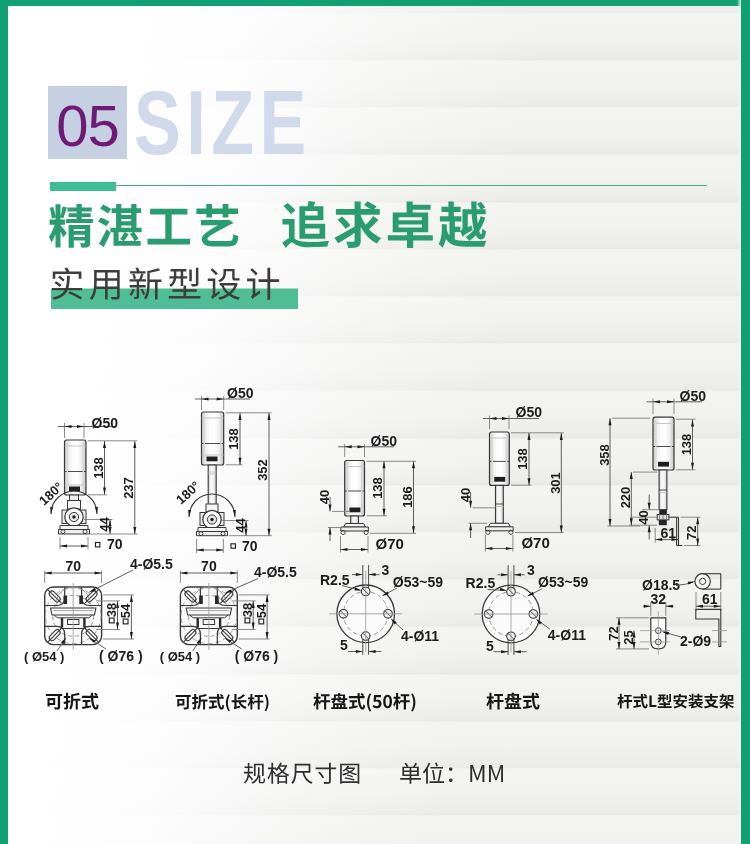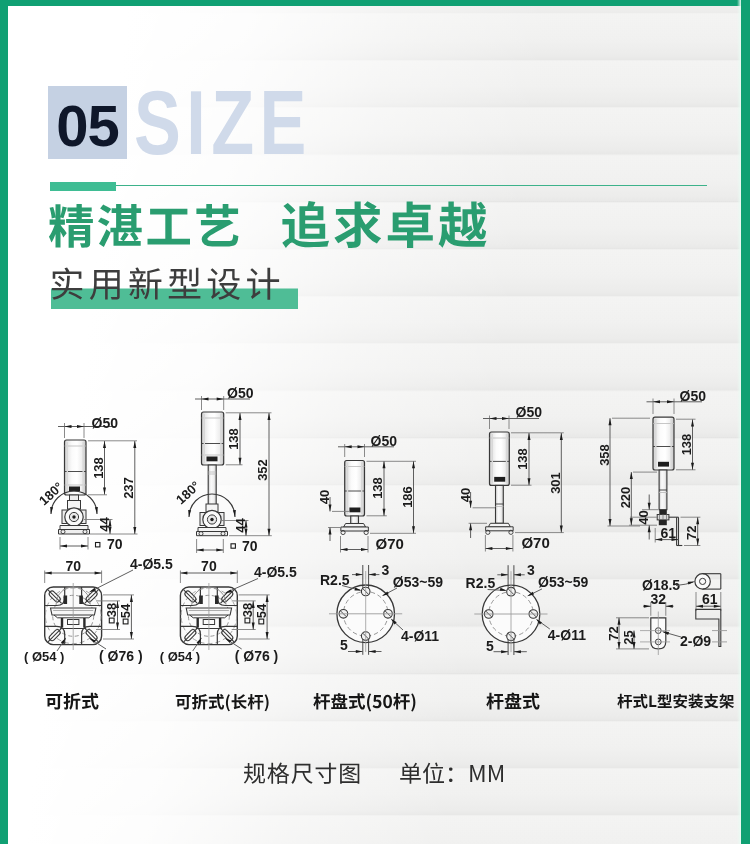--- a/index.html
+++ b/index.html
@@ -5,21 +5,21 @@
 body{width:750px;height:844px;position:relative;overflow:hidden;font-family:"Liberation Sans",sans-serif;background:#f5f5f4}
 .stripes{position:absolute;inset:0;background:repeating-linear-gradient(180deg,
  #f3f3f2 0px,#f0f0ef 26px,#ebebea 42px,#e7e7e6 46.4px,#e2e2e1 46.9px,#f3f3f2 47.2px);background-position:0 13.3px}
 .wash{position:absolute;inset:0;background:linear-gradient(97deg,#ffffff 15%,rgba(255,255,255,0.86) 29%,rgba(255,255,255,0.38) 46%,rgba(255,255,255,0.06) 64%)}
 .bL{position:absolute;left:0;top:0;width:8px;height:844px;background:#10a073}
 .bT{position:absolute;left:0;top:0;width:750px;height:6px;background:#10a073}
 .bR{position:absolute;right:0;top:0;width:9px;height:844px;background:#10a073}
 .bRm{position:absolute;right:9px;top:0;width:4px;height:844px;background:linear-gradient(90deg,rgba(228,247,239,0),#e9fbf3)}
 .numbox{position:absolute;left:48px;top:86px;width:79px;height:73px;background:#c5d1e3}
 .num{position:absolute;left:48px;top:89px;width:79px;height:73px;display:flex;align-items:center;justify-content:center;
- font-size:58px;font-weight:bold;color:#0f172a;letter-spacing:-1px}
+ font-size:58px;font-weight:normal;color:#701a75;letter-spacing:-1px}
 .size{position:absolute;left:134px;top:78px;font-size:90px;font-weight:bold;color:#d0daea;letter-spacing:7px;
  transform:scaleX(0.78);transform-origin:left top;line-height:1}
 .gbar{position:absolute;left:50px;top:181.5px;width:66px;height:9.5px;background:#3fbd94}
 .gline{position:absolute;left:116px;top:185px;width:591px;height:1.2px;background:#3cb28a}
 svg.ovl{position:absolute;left:0;top:0}
 </style></head>
 <body>
 
 <div class="stripes"></div>
 

